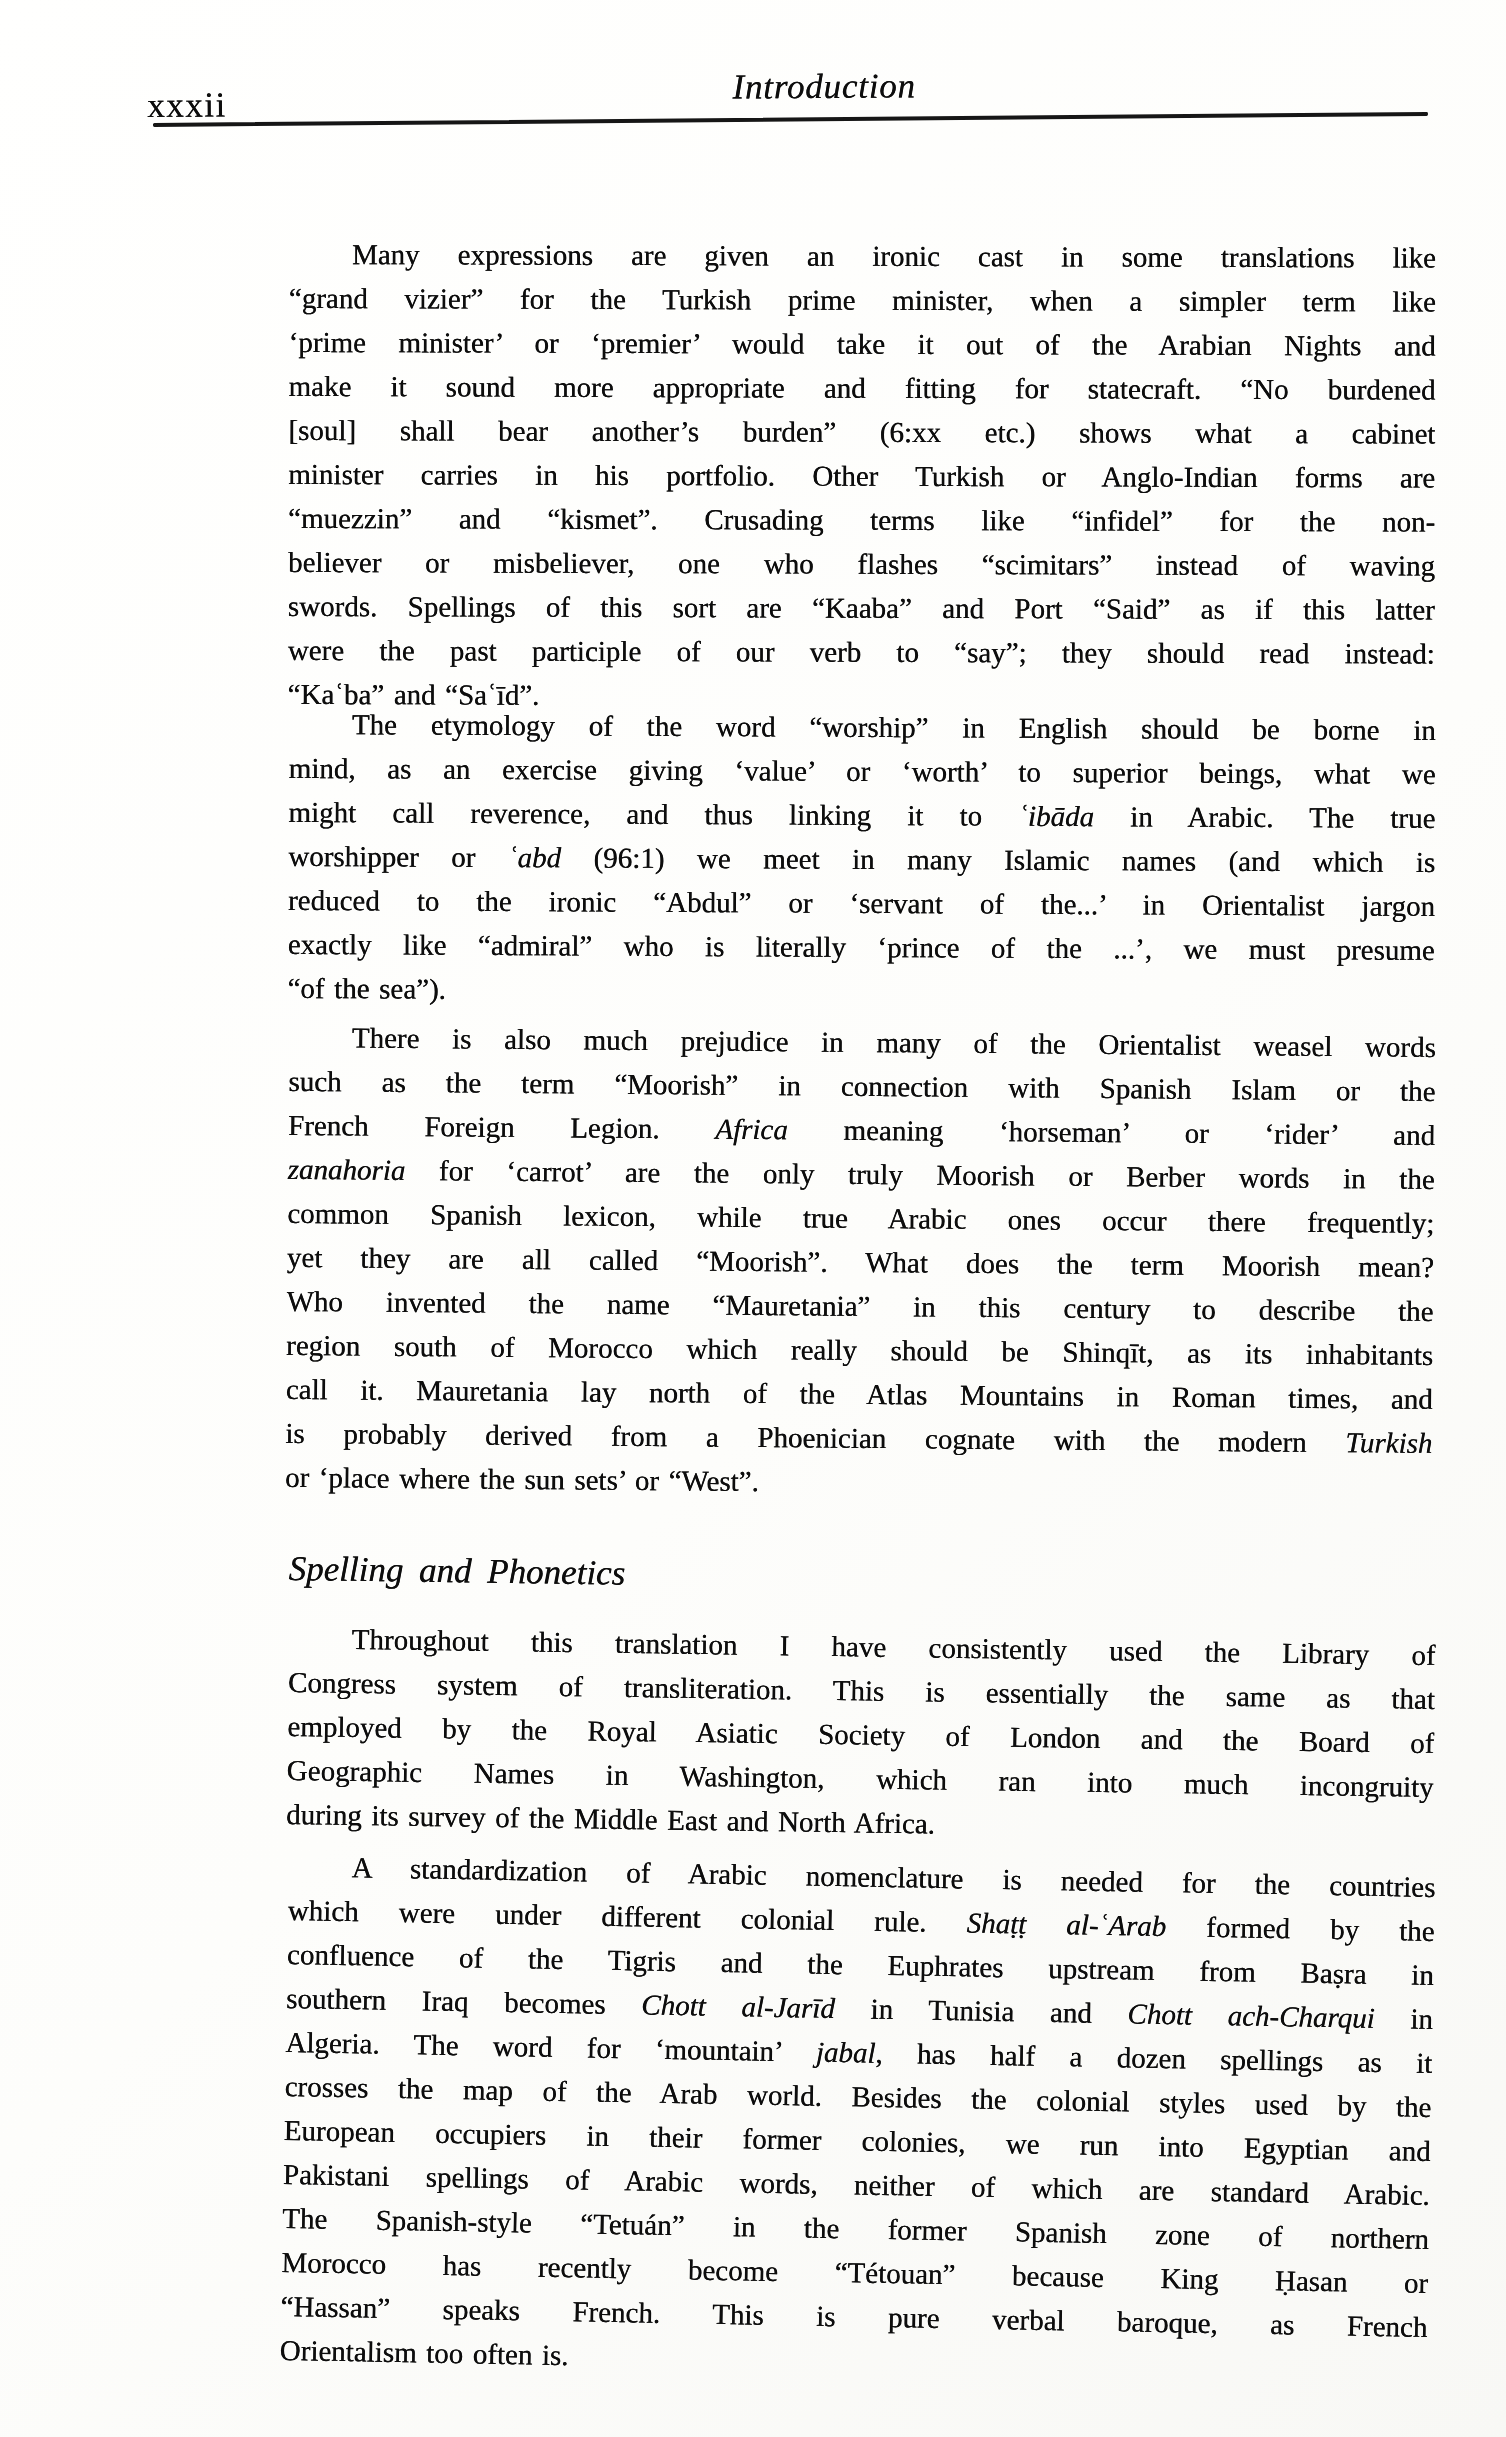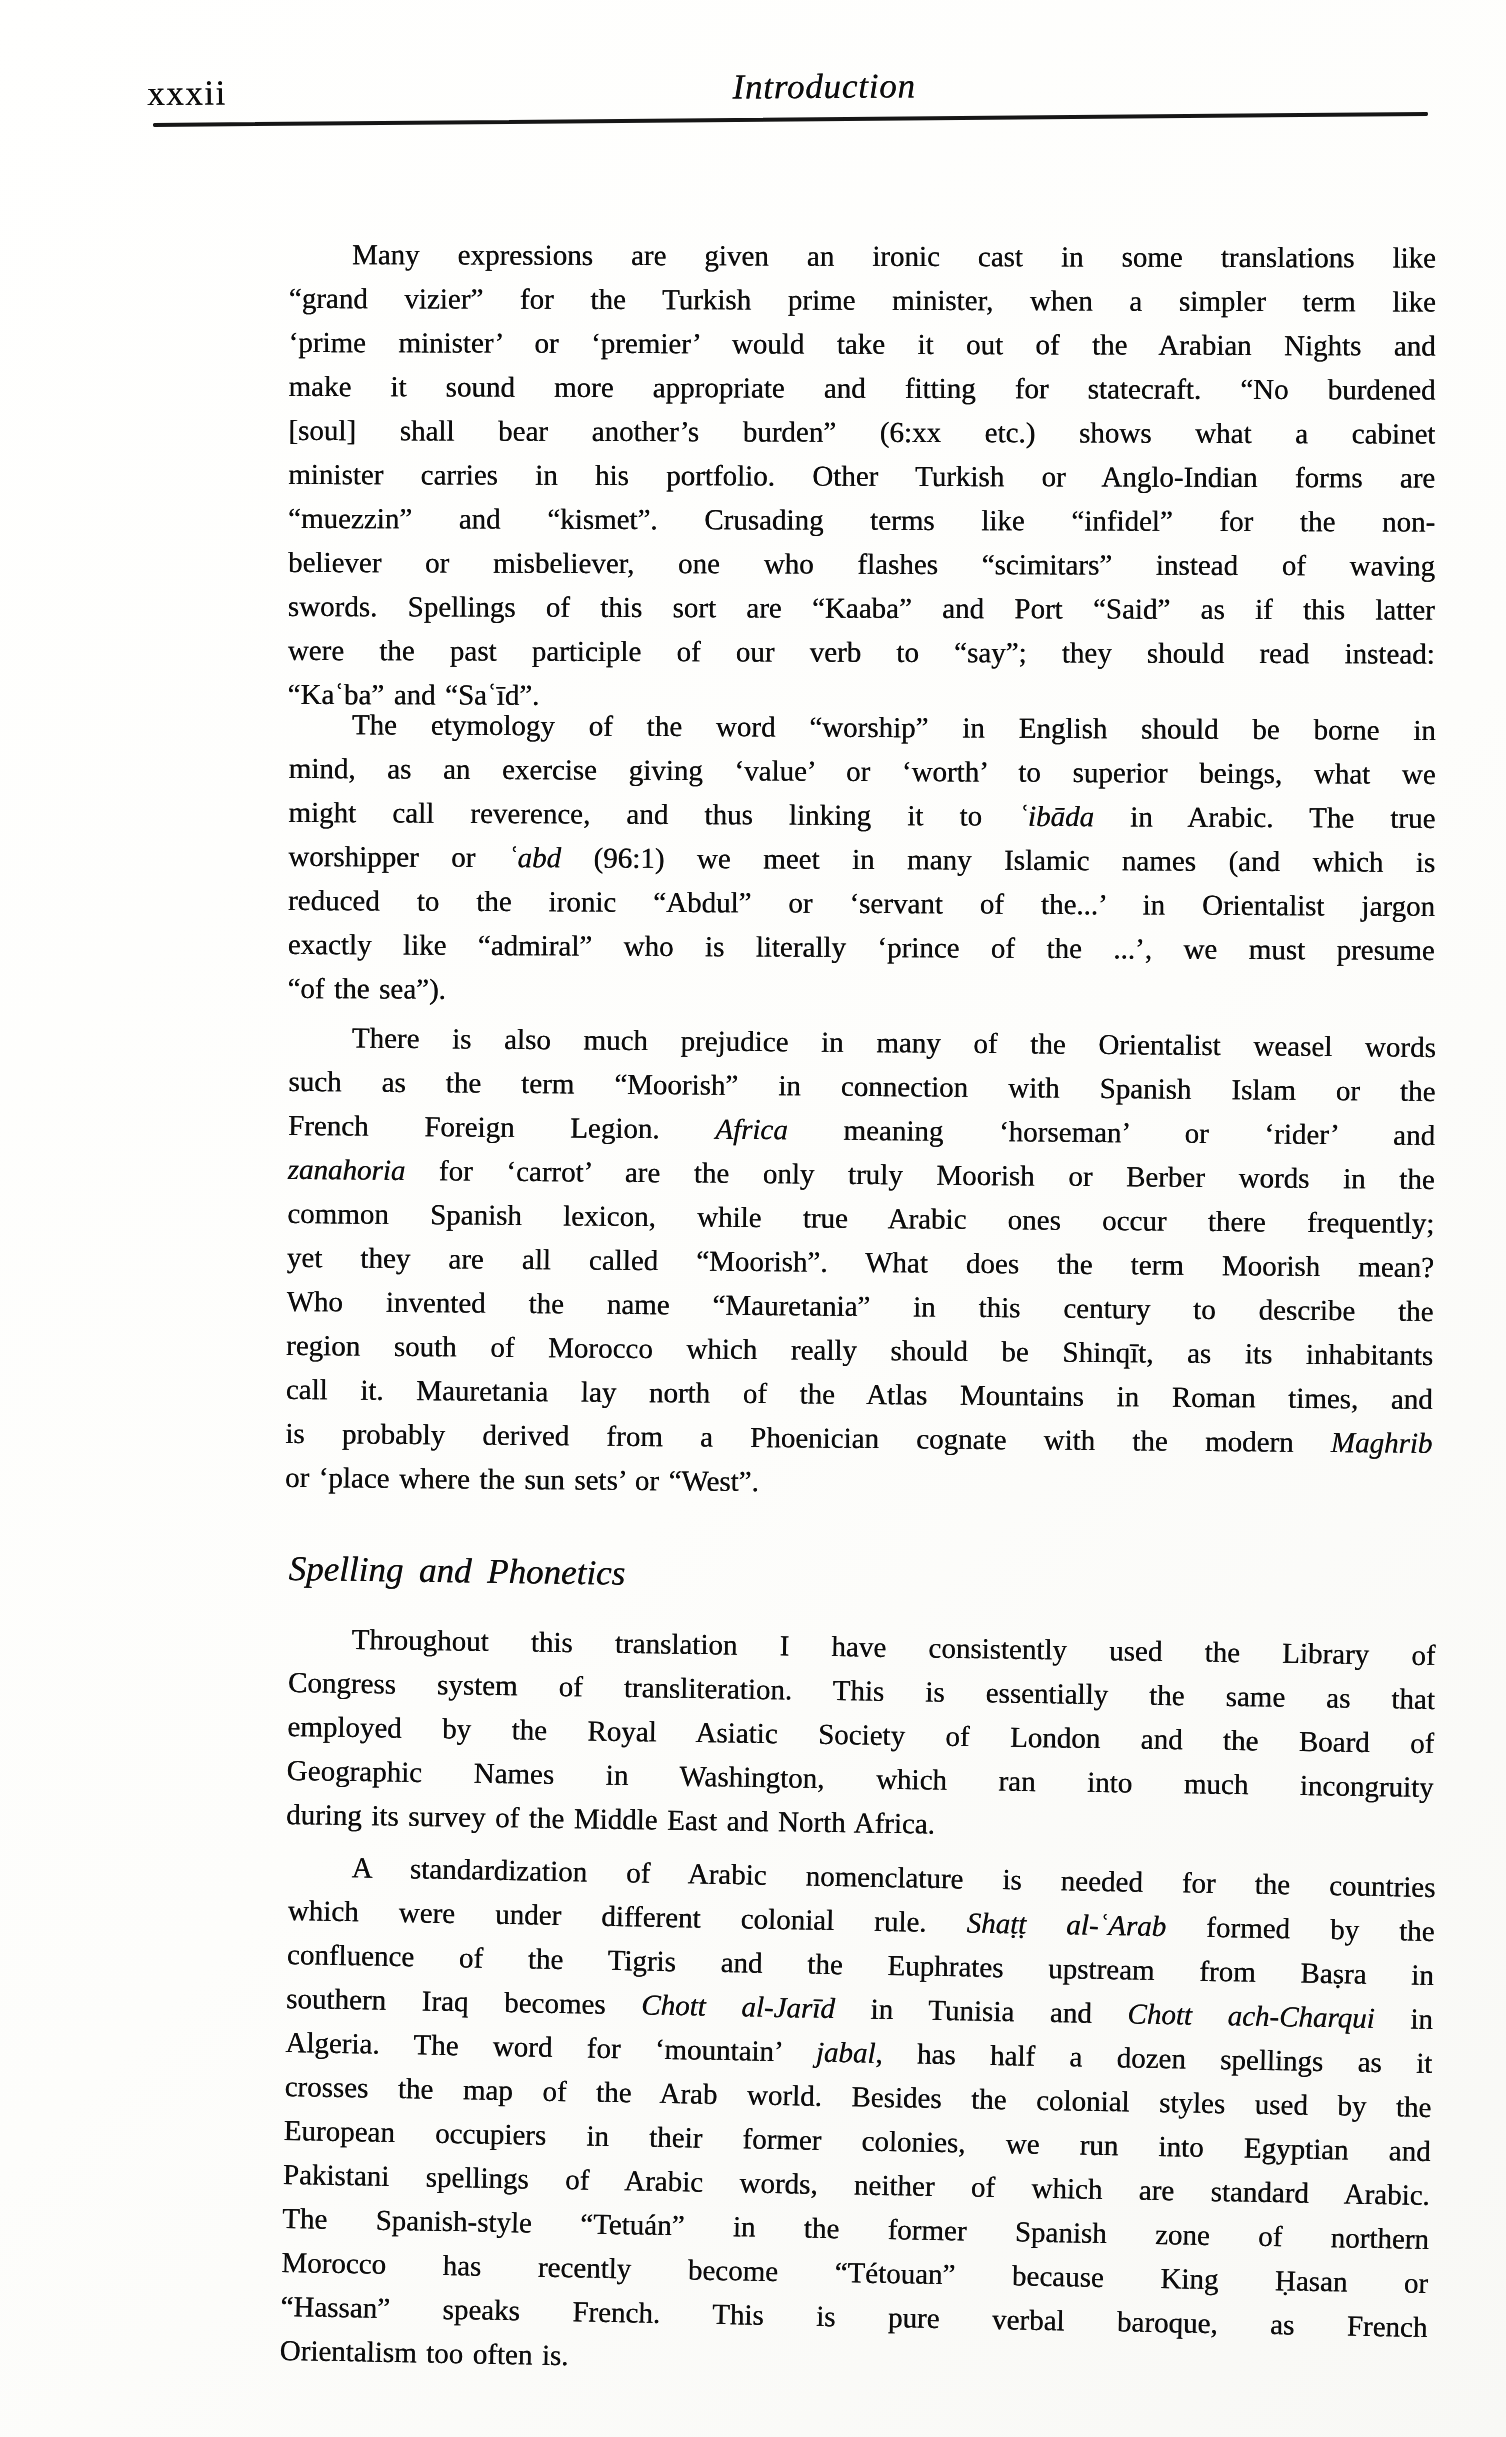--- a/index.html
+++ b/index.html
@@ -7,21 +7,21 @@
 
   .page {
     position:relative; width:1506px; height:2438px; overflow:hidden;
     background:linear-gradient(135deg, #fffffe 0%, #fdfdfb 55%, #f8f8f5 100%);
     font-family:"Liberation Serif","DejaVu Serif",serif;
     color:#0d0d0d;
   }
 
   
   .pagenum {
-    position:absolute; left:147px; top:74px;
+    position:absolute; left:147px; top:86px;
     font-size:35px; letter-spacing:1.5px;
     transform:rotate(-0.4deg); transform-origin:0 0;
     text-shadow:0.3px 0 0 currentColor;
   }
   .runtitle {
     position:absolute; left:534px; top:69px; width:580px;
     text-align:center; font-style:italic; font-size:35px; letter-spacing:0.8px;
     transform:rotate(-0.4deg); transform-origin:0 0;
     text-shadow:0.3px 0 0 currentColor;
   }
@@ -92,21 +92,21 @@
       <div class="para block-2">
         <div class="line j ind">There is also much prejudice in many of the Orientalist weasel words</div>
         <div class="line j">such as the term “Moorish” in connection with Spanish Islam or the</div>
         <div class="line j">French Foreign Legion. <span class="it">Africa</span> meaning ‘horseman’ or ‘rider’ and</div>
         <div class="line j"><span class="it">zanahoria</span> for ‘carrot’ are the only truly Moorish or Berber words in the</div>
         <div class="line j">common Spanish lexicon, while true Arabic ones occur there frequently;</div>
         <div class="line j">yet they are all called “Moorish”. What does the term Moorish mean?</div>
         <div class="line j">Who invented the name “Mauretania” in this century to describe the</div>
         <div class="line j">region south of Morocco which really should be Shinqīt, as its inhabitants</div>
         <div class="line j">call it. Mauretania lay north of the Atlas Mountains in Roman times, and</div>
-        <div class="line j">is probably derived from a Phoenician cognate with the modern <span class="it">Maghrib</span></div>
+        <div class="line j">is probably derived from a Phoenician cognate with the modern <span class="it">Turkish</span></div>
         <div class="line">or ‘place where the sun sets’ or “West”.</div>
       </div>
       <div class="section-heading block-3">Spelling and Phonetics</div>
       <div class="para block-4">
         <div class="line j ind">Throughout this translation I have consistently used the Library of</div>
         <div class="line j">Congress system of transliteration. This is essentially the same as that</div>
         <div class="line j">employed by the Royal Asiatic Society of London and the Board of</div>
         <div class="line j">Geographic Names in Washington, which ran into much incongruity</div>
         <div class="line">during its survey of the Middle East and North Africa.</div>
       </div>

